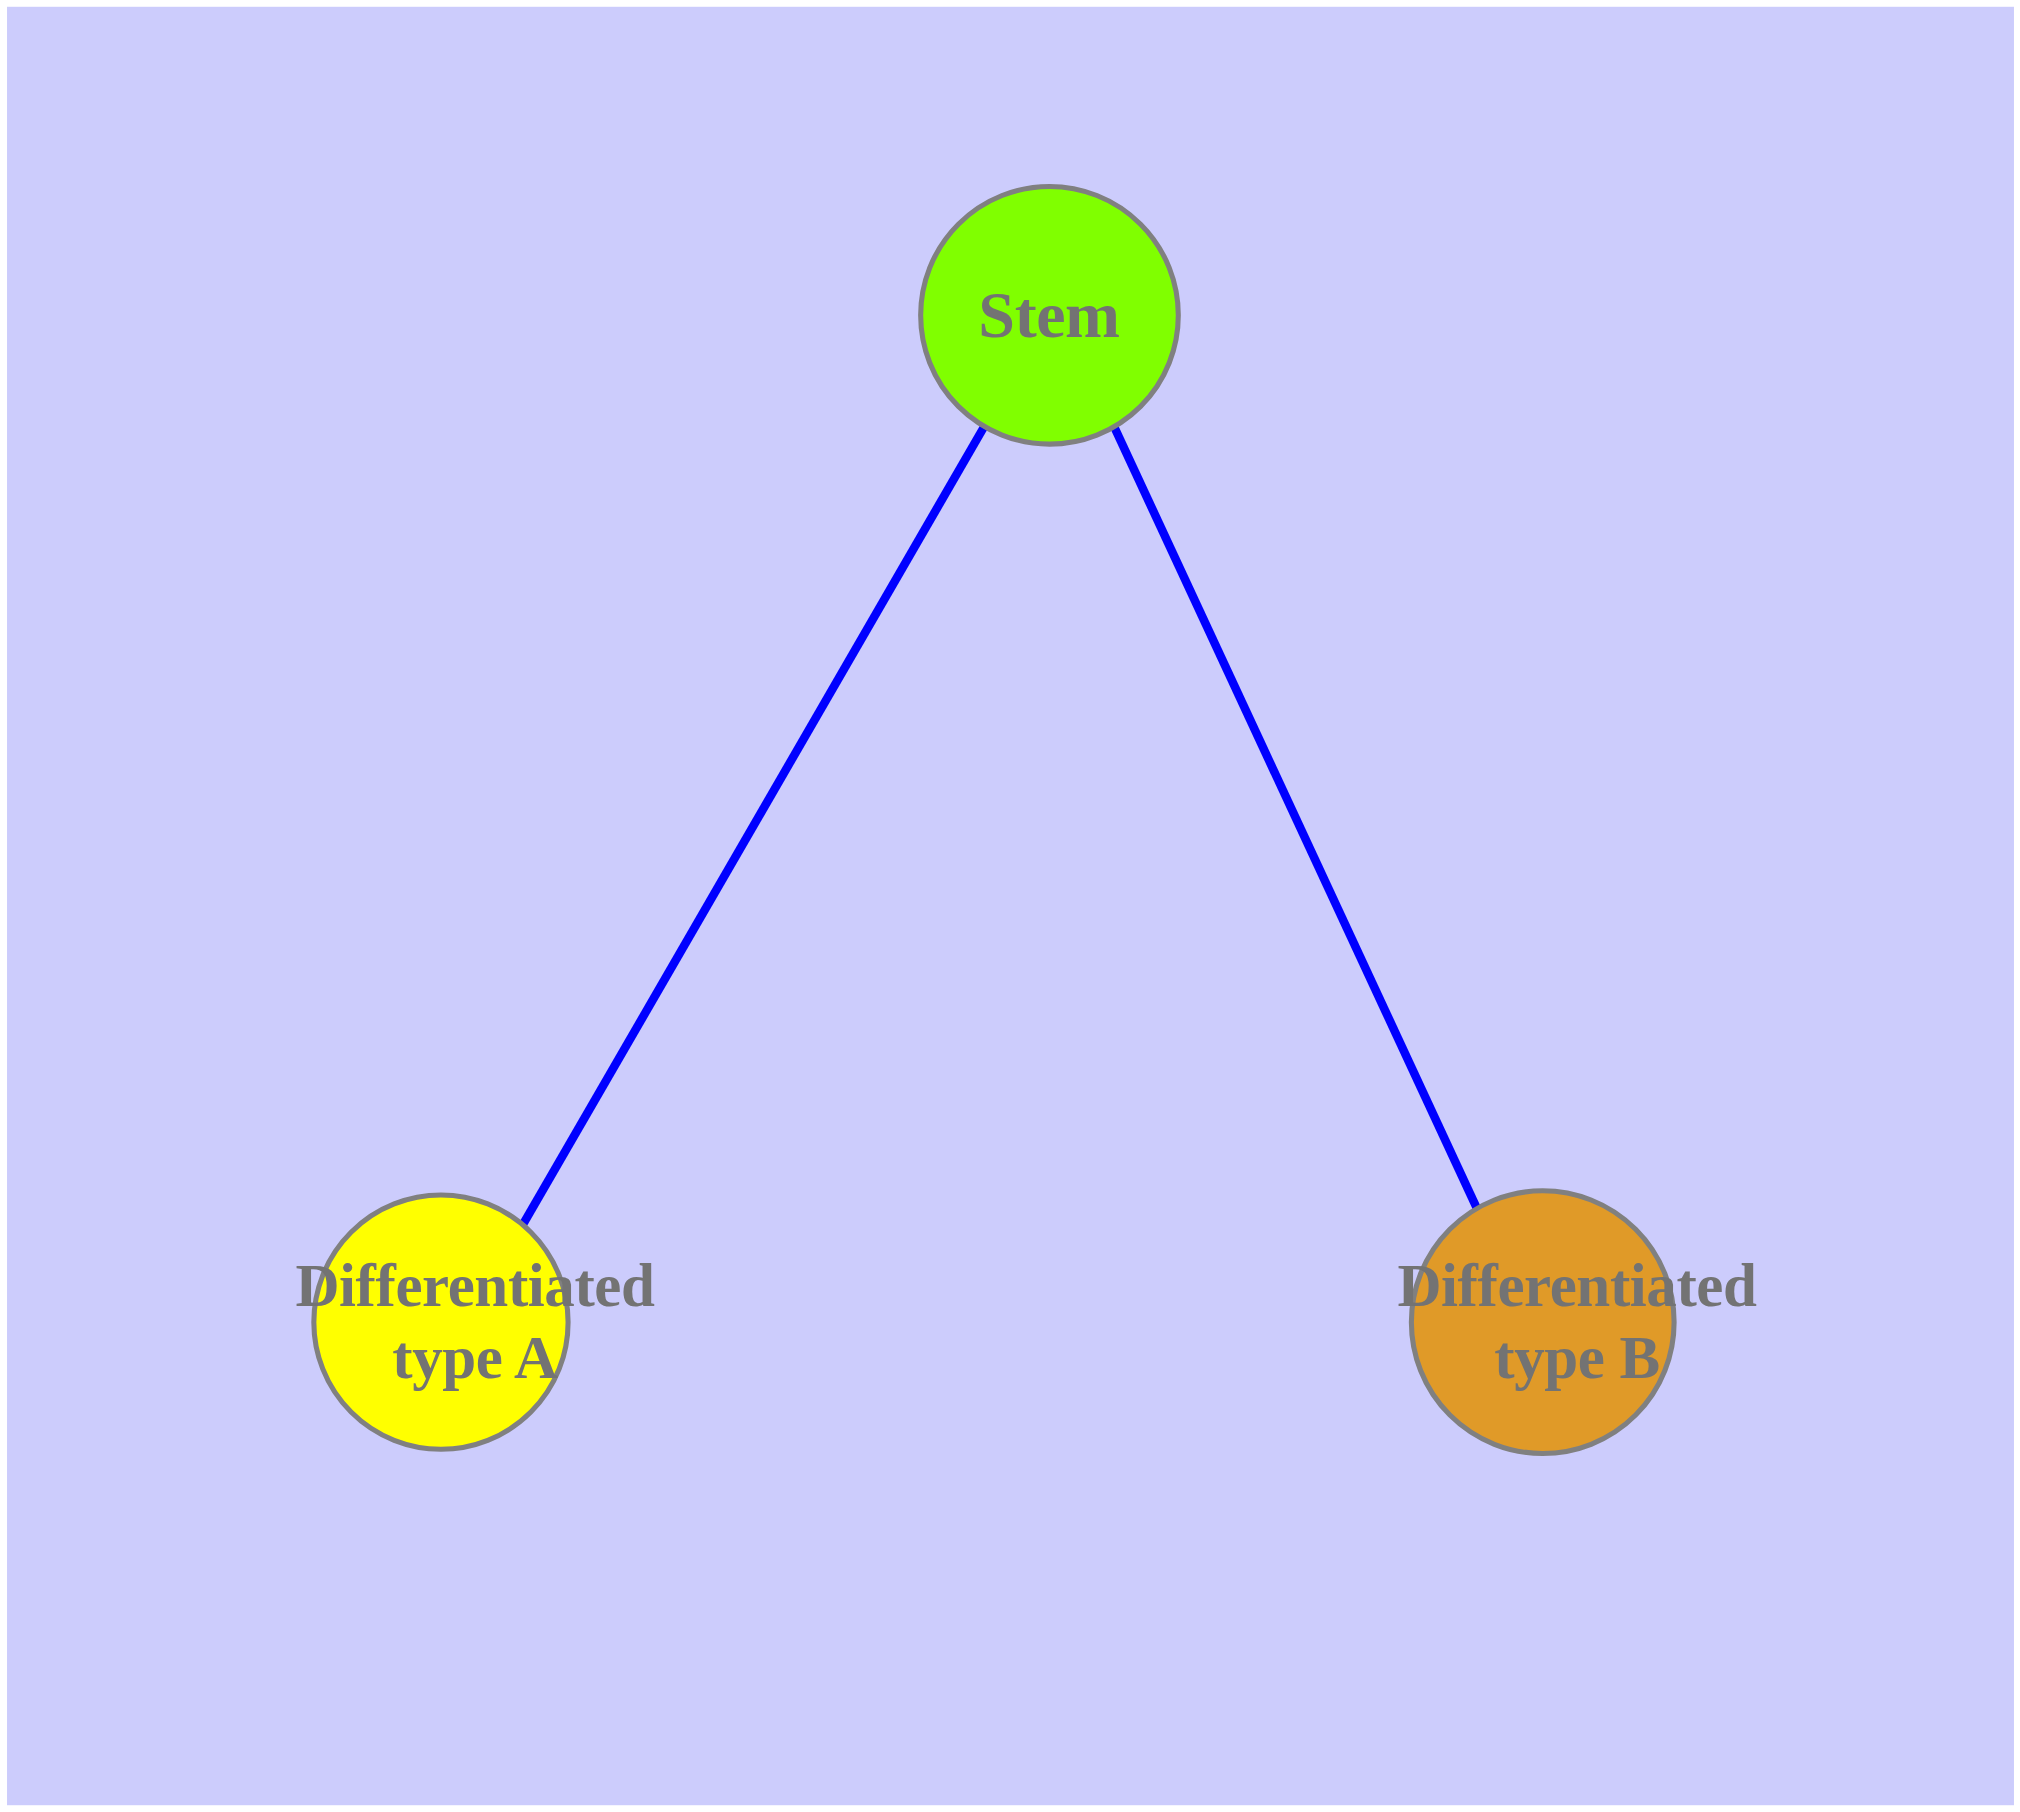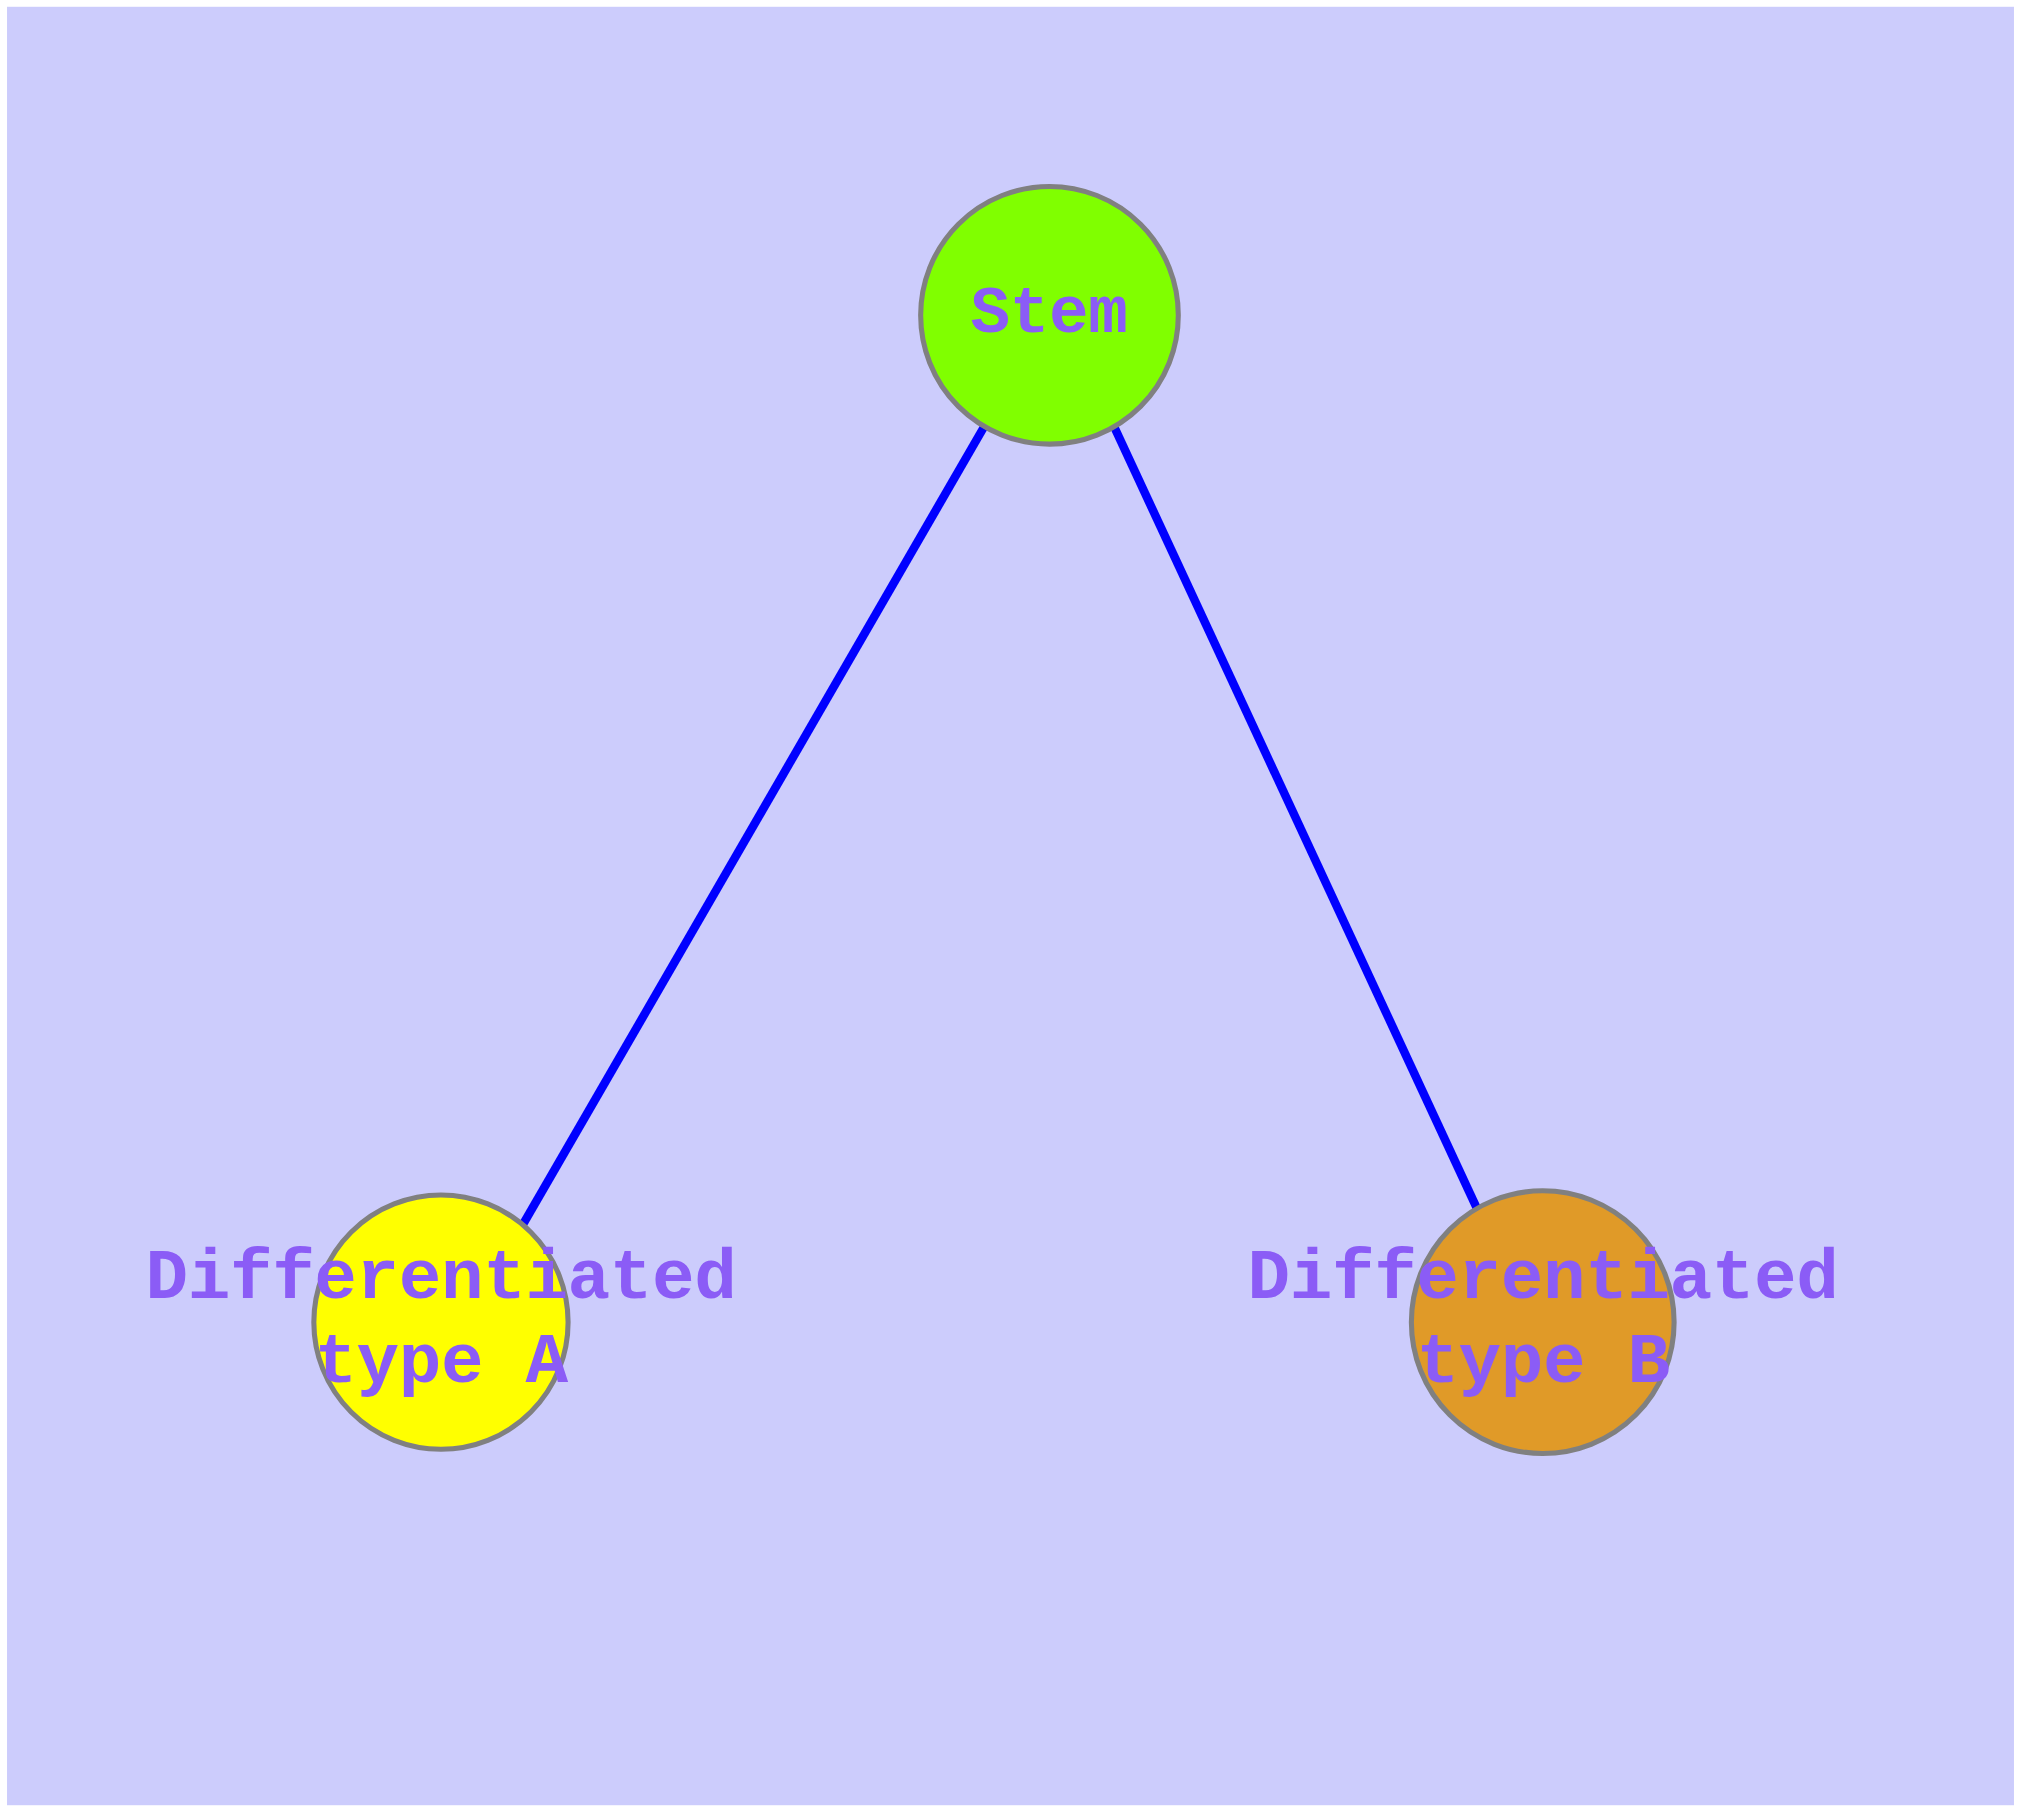--- a/index.html
+++ b/index.html
@@ -28,32 +28,33 @@
     top: 0;
     width: 2021px;
     height: 1812px;
     display: block;
   }
   .node-label {
     position: absolute;
     transform: translate(-50%, -50%);
     text-align: center;
     white-space: pre;
-    font-family: Liberation Mono, monospace;
+    font-family: Liberation Serif, serif;
     font-weight: bold;
-    color: #8b5cf6;
+    color: #737373;
     line-height: 1.18;
     pointer-events: none;
     letter-spacing: -0.4px;
   }
   .label-stem {
     font-size: 66px;
   }
   .label-diff {
-    font-size: 71px;
+    font-size: 61px;
+    margin-left: 34px;
   }
 </style>
 </head>
 <body>
 
 <div id="canvas" style="background: rgb(255, 255, 255);">
   <div id="graph-surface">
     <svg id="graph-svg" viewBox="0 0 2384 2138" xmlns="http://www.w3.org/2000/svg">
       <rect id="bg-rect" x="8" y="8" width="2368" height="2122" fill="#ccccfc"></rect>
       <g id="edge-layer">

